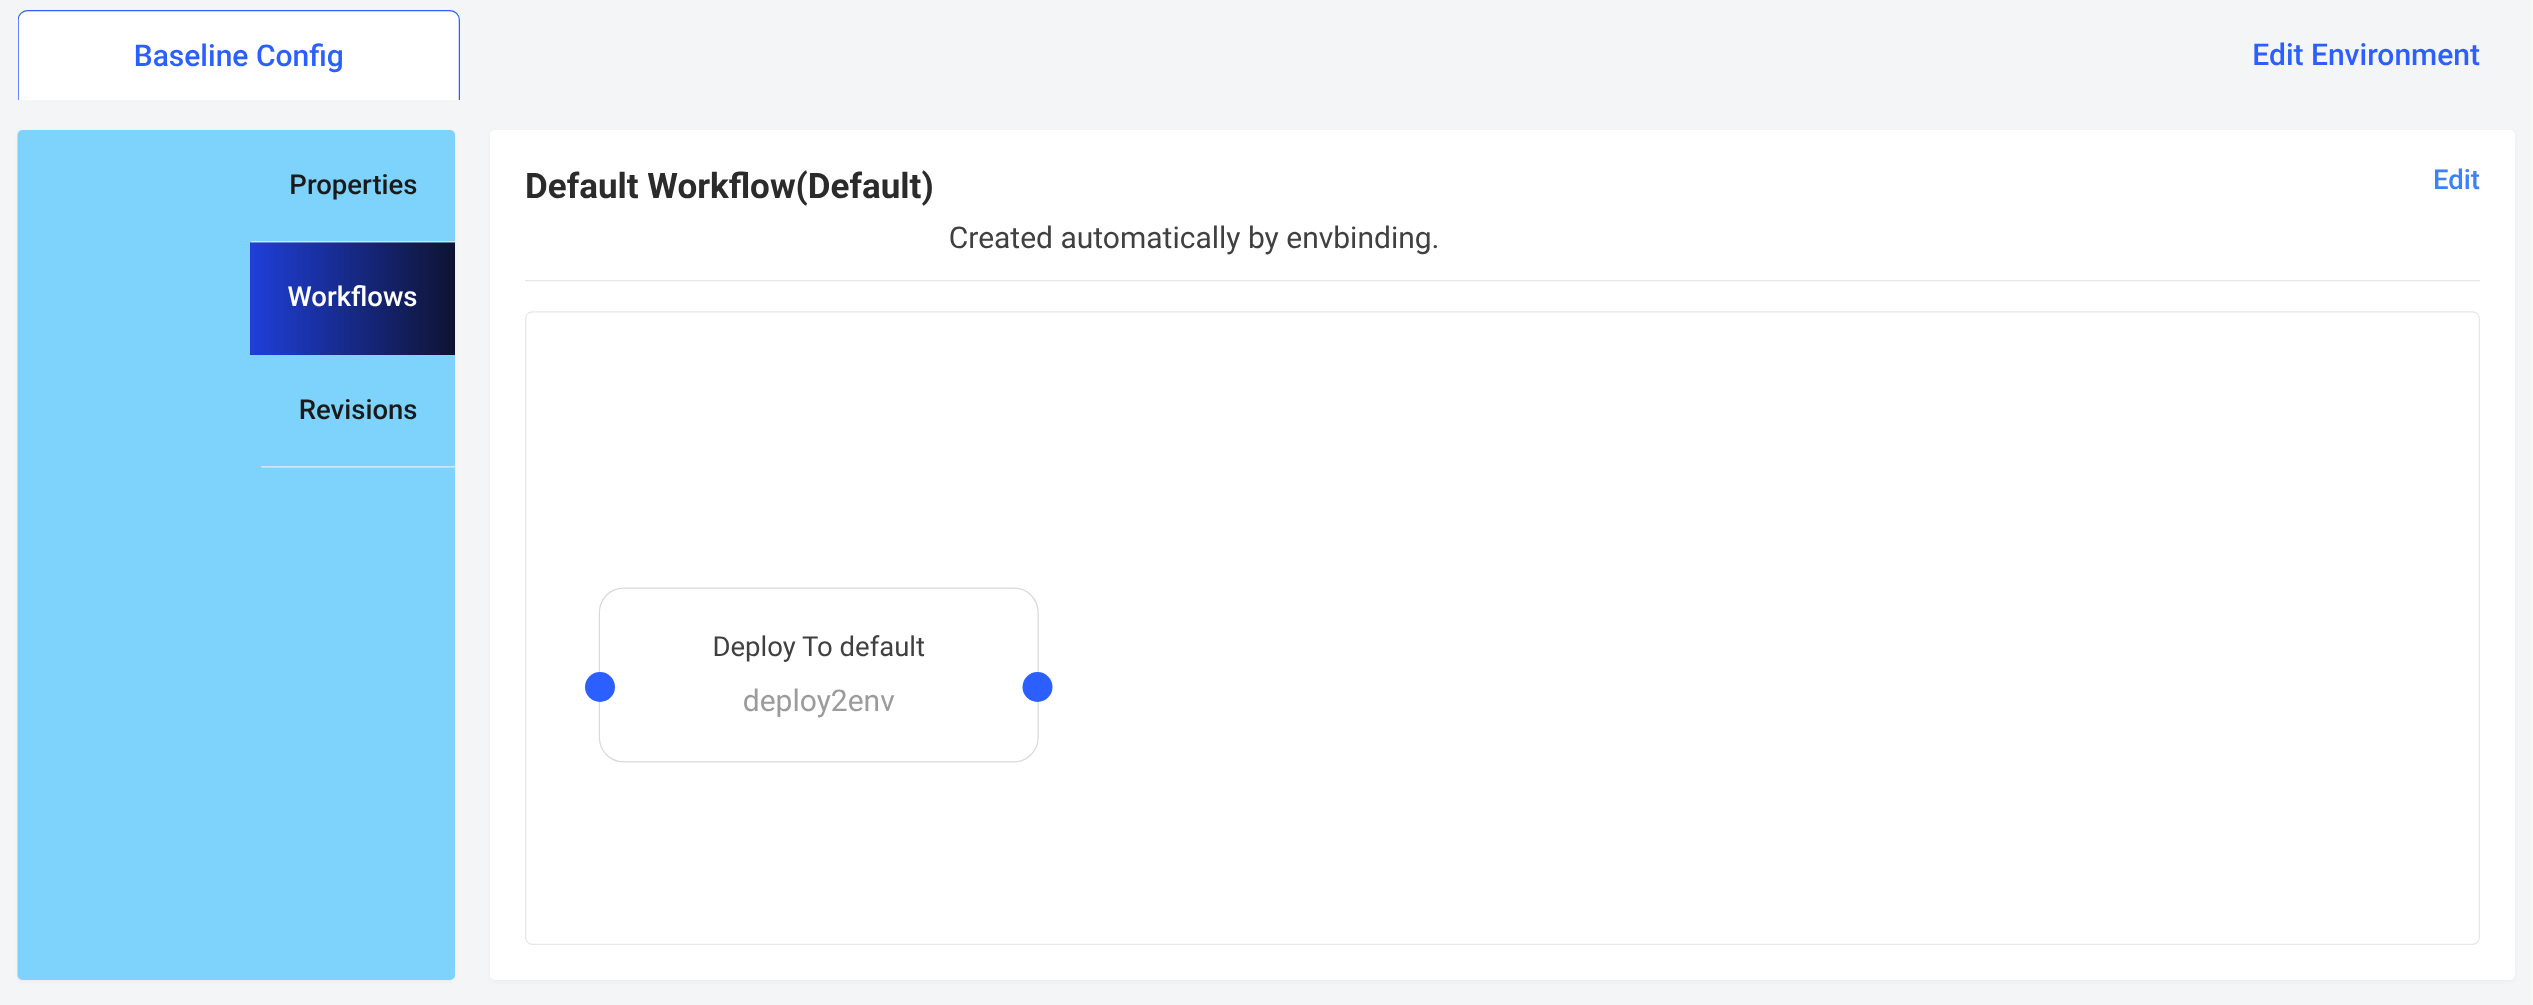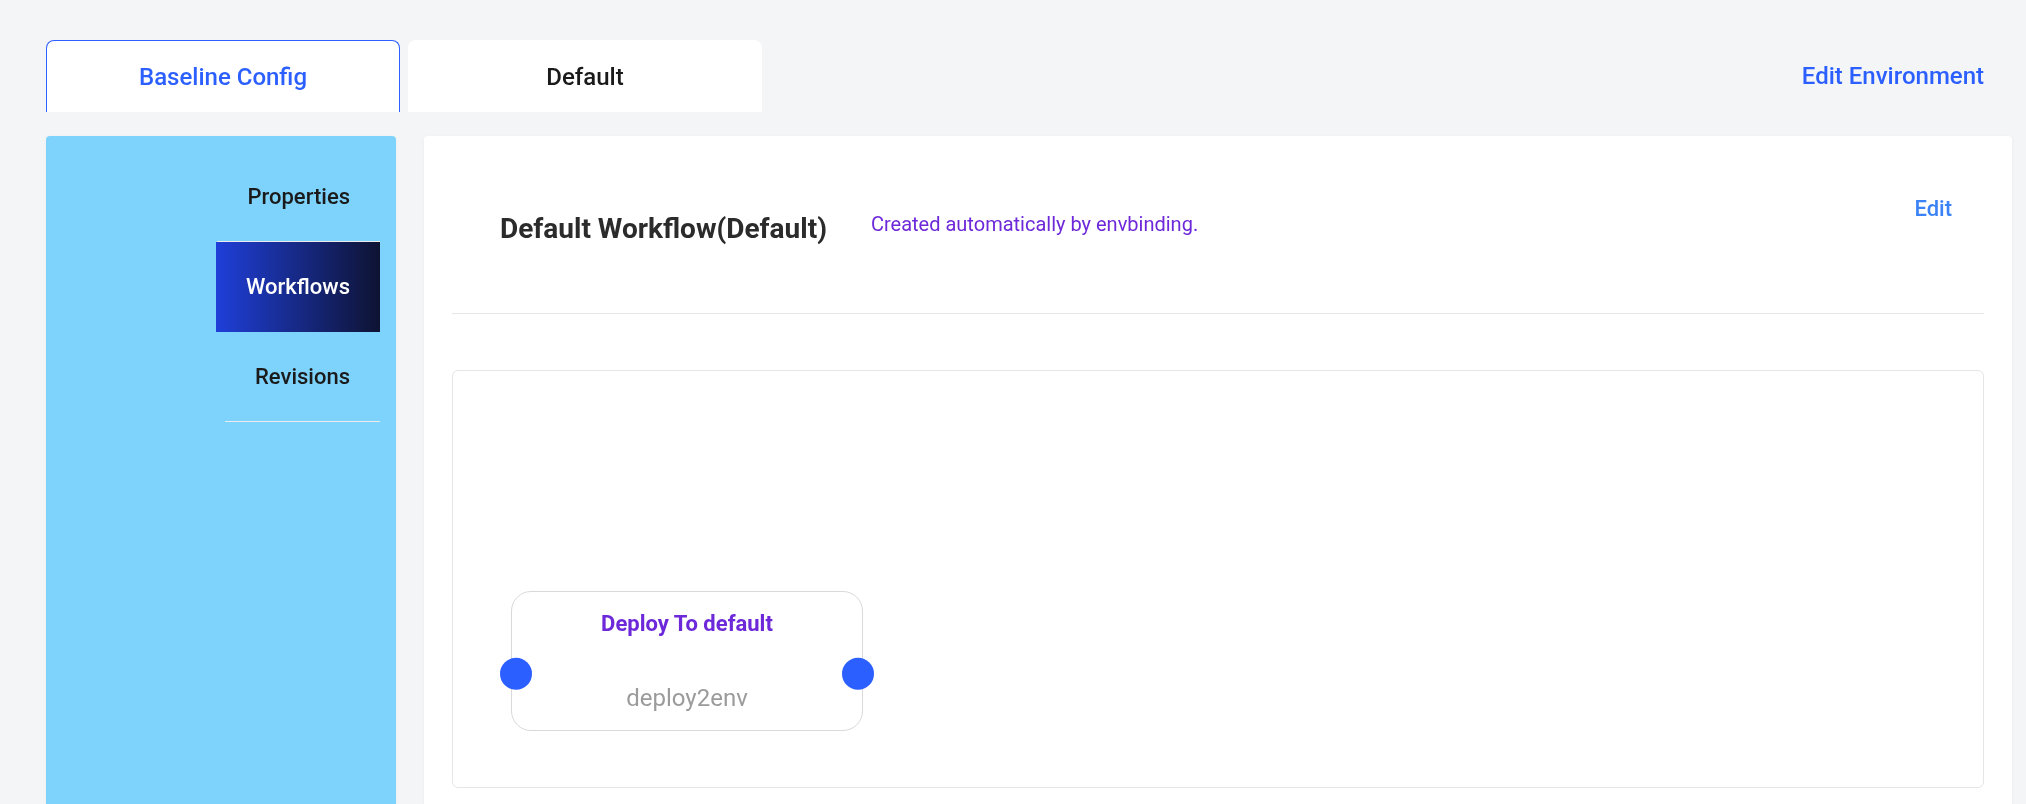--- a/index.html
+++ b/index.html
@@ -1,15 +1,15 @@
 <!DOCTYPE html>
 <html><head>
 <meta charset="utf-8">
 <style>
-  * { box-sizing: border-box; margin: 0; padding: 16px; }
+  * { box-sizing: border-box; margin: 0; padding: 0; }
   html, body { width: 100%; height: 100%; }
   body {
     font-family: -apple-system, BlinkMacSystemFont, "Segoe UI", Roboto, "Helvetica Neue", Arial, sans-serif;
     background: #f4f5f6;
     color: #1a1a1a;
     width: 2026px;
     height: 804px;
     overflow: hidden;
   }
 
@@ -112,23 +112,24 @@
     display: flex;
     flex-direction: row;
     gap: 12px;
   }
   .workflow-title {
     font-size: 28px;
     font-weight: 700;
     color: #2b2b2b;
   }
   .workflow-subtitle {
-    font-size: 20px;
-    color: #6d28d9;
+    font-size: 24px;
+    color: #404040;
     font-weight: 400;
+    margin-top: 44px;
   }
   .edit-link {
     color: #3b82f6;
     font-size: 22px;
     font-weight: 500;
     cursor: pointer;
     user-select: none;
   }
   .divider {
     border: none;
@@ -157,22 +158,22 @@
     display: flex;
     flex-direction: column;
     align-items: center;
     justify-content: center;
     gap: 16px;
     cursor: grab;
     user-select: none;
   }
   .node-title {
     font-size: 22px;
-    font-weight: 700;
-    color: #6d28d9;
+    font-weight: 400;
+    color: #404040;
   }
   .node-subtitle {
     font-size: 24px;
     color: #9b9b9b;
   }
   .node-port {
     position: absolute;
     width: 24px;
     height: 24px;
     border-radius: 50%;
@@ -182,21 +183,20 @@
     cursor: pointer;
   }
   .node-port.left  { left: -12px; }
   .node-port.right { right: -12px; }
 </style>
 </head>
 <body>
 
 <div class="top-tabs">
   <div class="top-tab active">Baseline Config</div>
-  <div class="top-tab">Default</div>
   <div class="top-spacer"></div>
   <div class="bind-env">Edit Environment</div>
 </div>
 
 <div class="content-row">
 
   <div class="sidebar">
     <div class="sidebar-item">Properties</div>
     <div class="sidebar-item active">Workflows</div>
     <div class="sidebar-item">Revisions</div>

